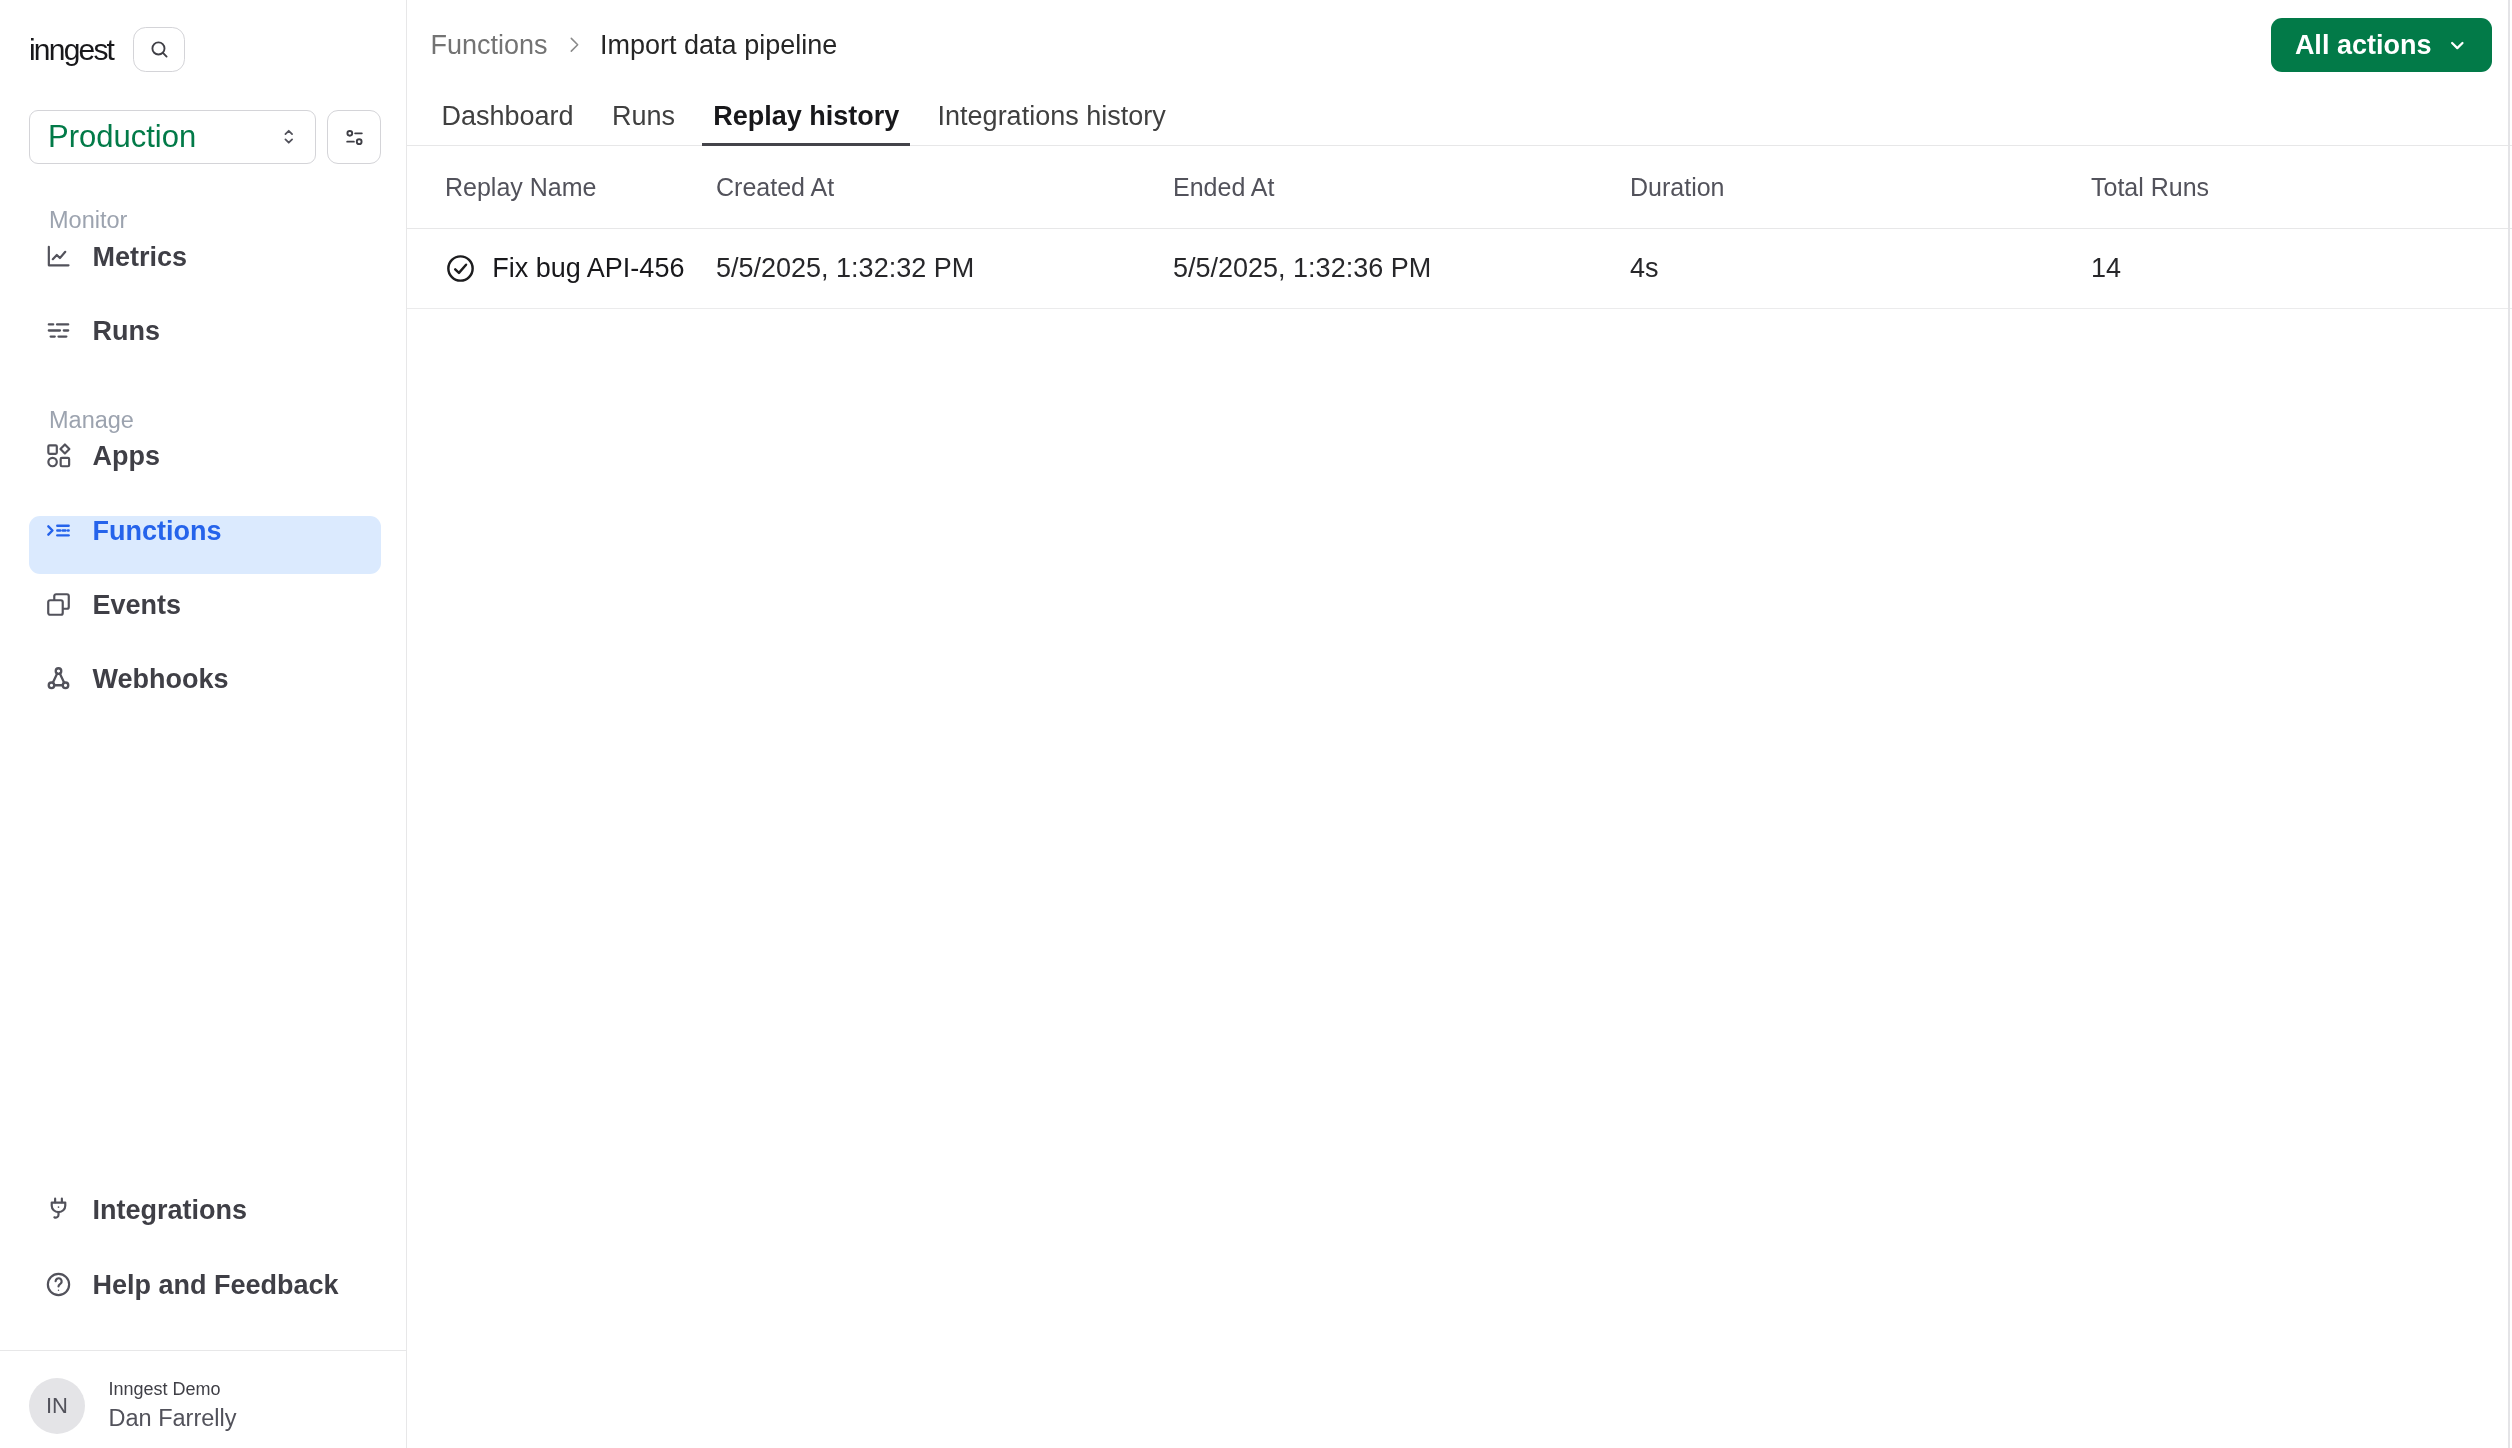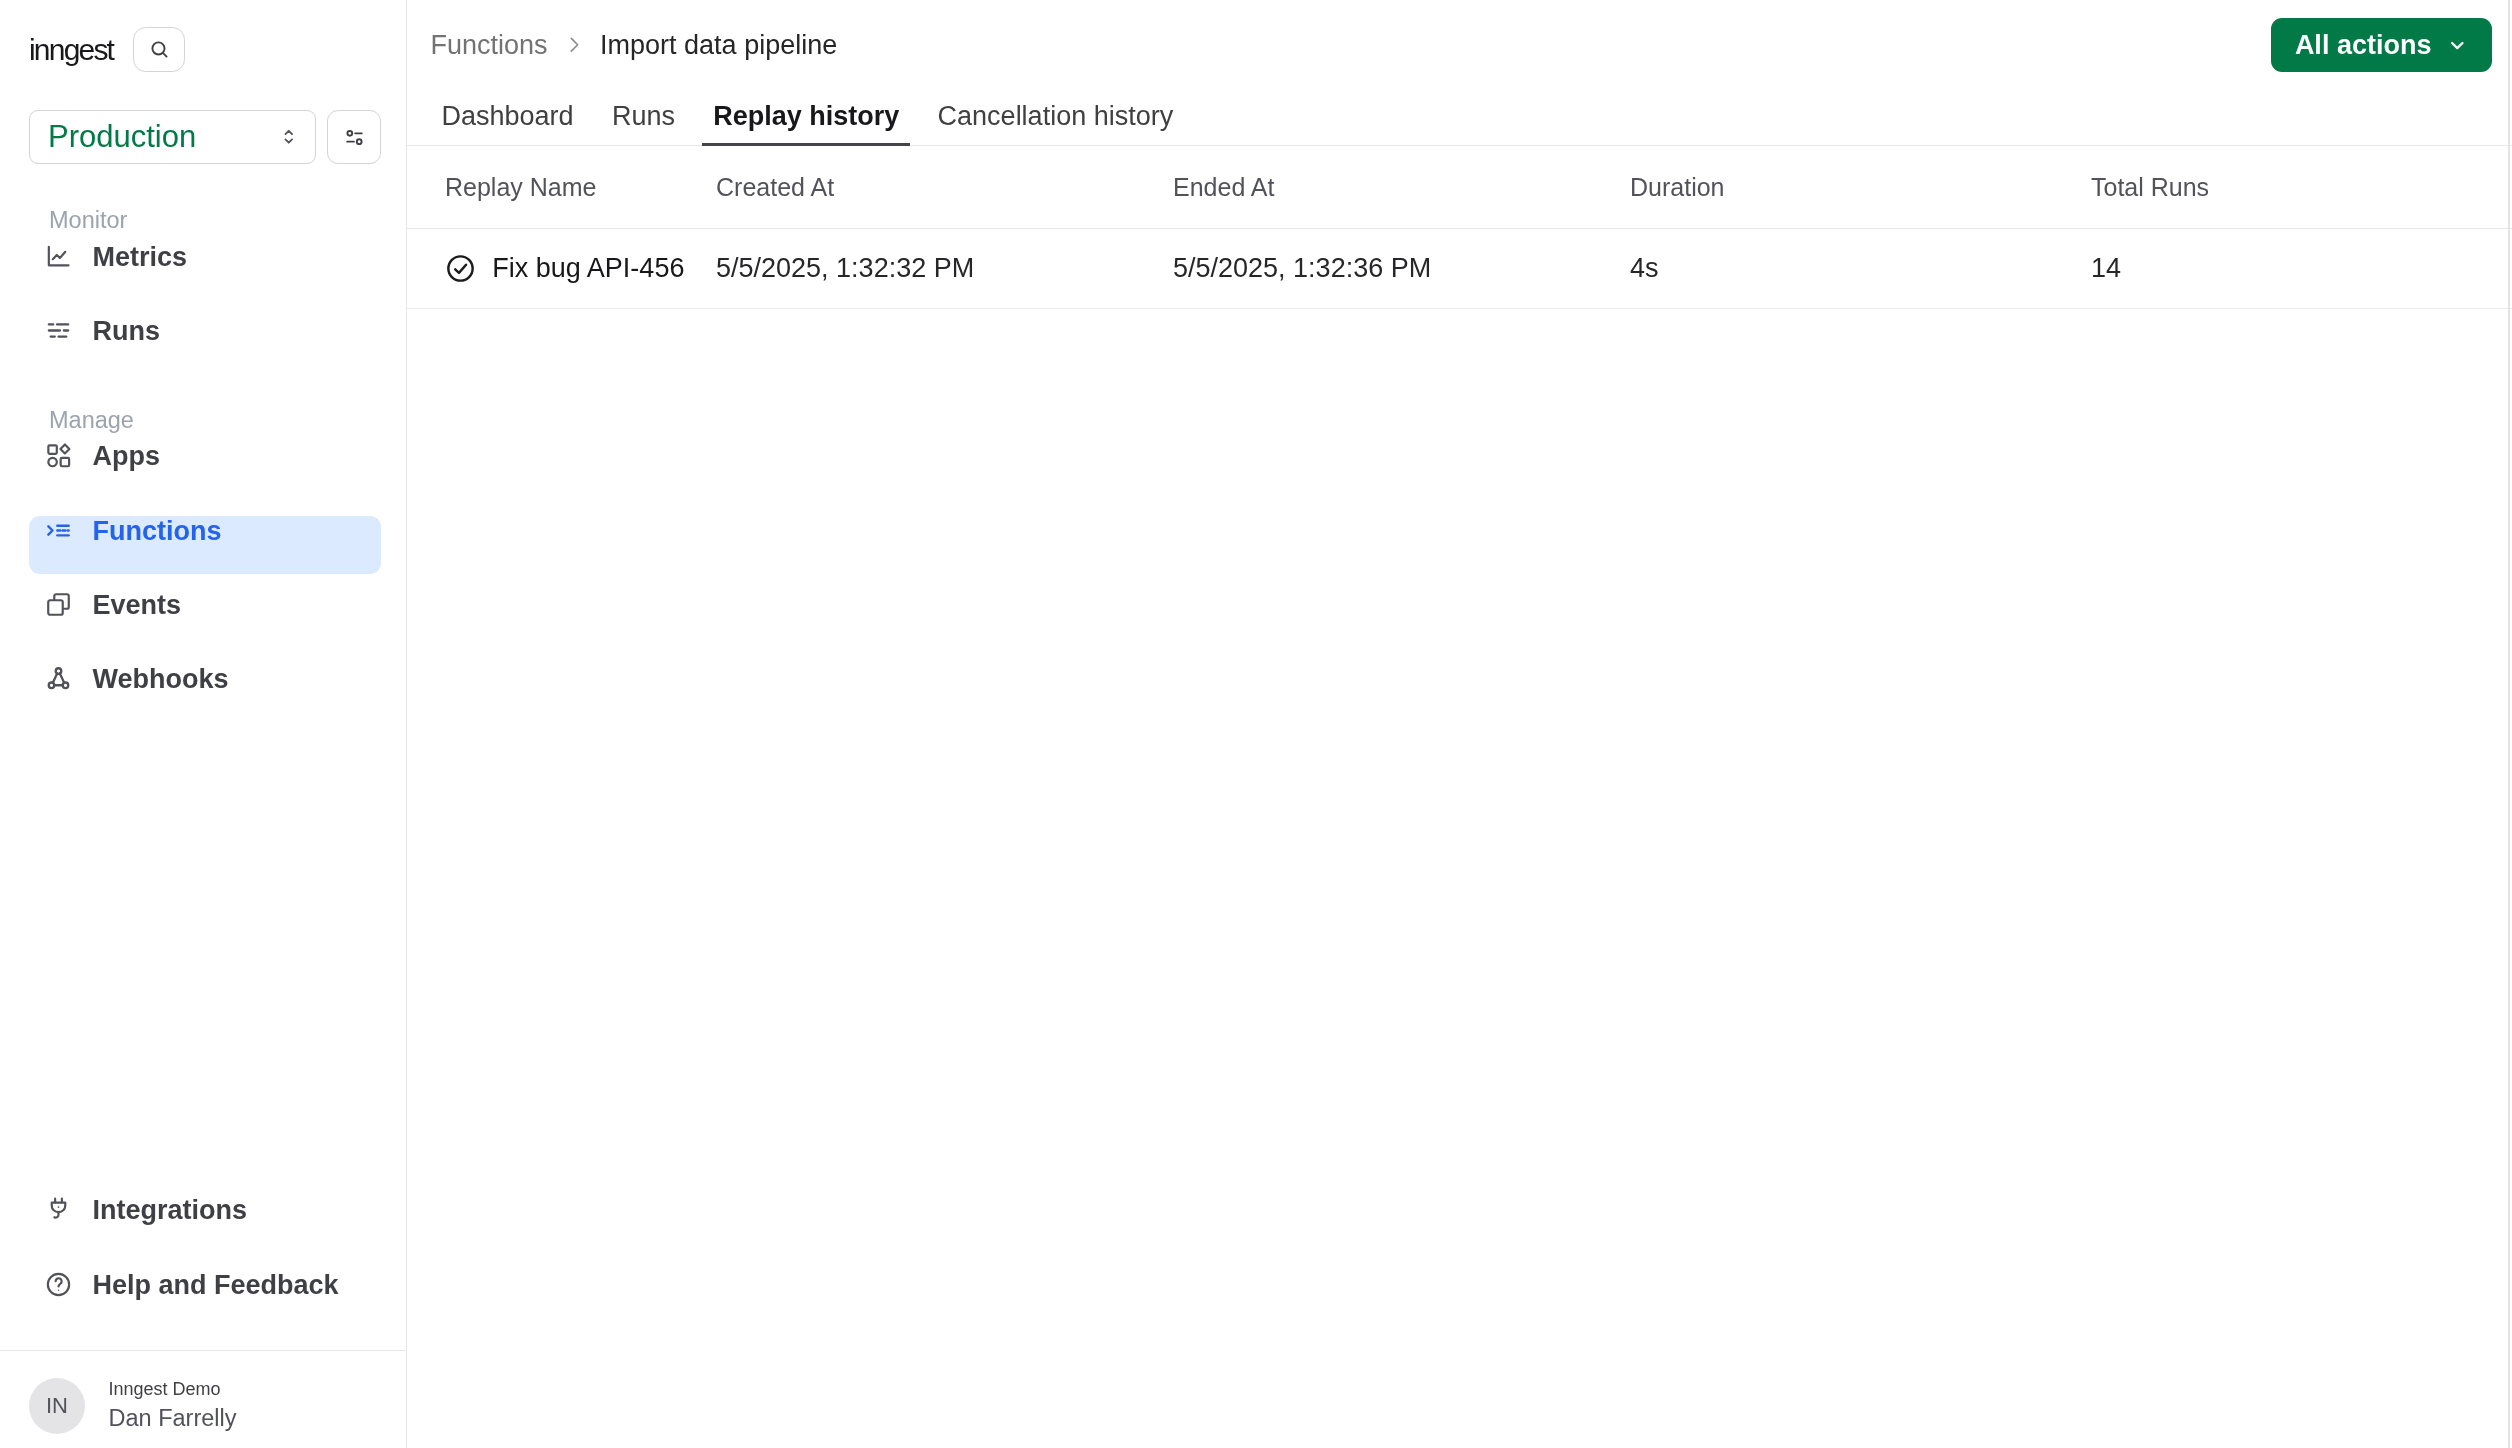--- a/index.html
+++ b/index.html
@@ -298,21 +298,21 @@
             <path d="M6.5 9.5l5.5 5.5 5.5-5.5"></path>
           </svg>
         </span>
       </button>
     </header>
 
     <div class="tabs">
       <div class="tab">Dashboard</div>
       <div class="tab">Runs</div>
       <div class="tab active">Replay history</div>
-      <div class="tab">Cancellation history</div>
+      <div class="tab">Integrations history</div>
     </div>
 
     <div class="table">
       <div class="grid thead">
         <div class="th">Replay Name</div>
         <div class="th">Created At</div>
         <div class="th">Ended At</div>
         <div class="th">Duration</div>
         <div class="th">Total Runs</div>
       </div>

